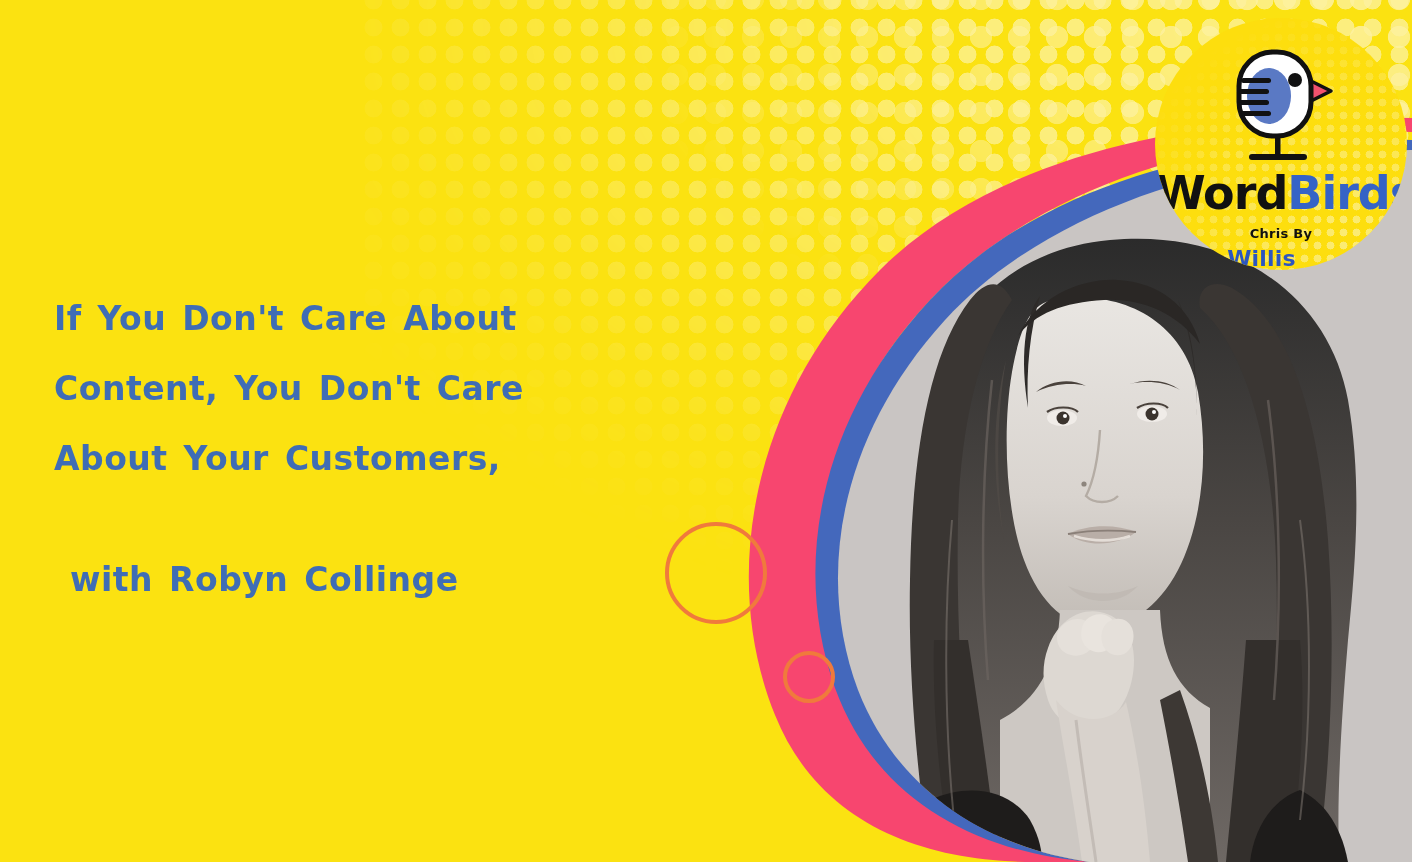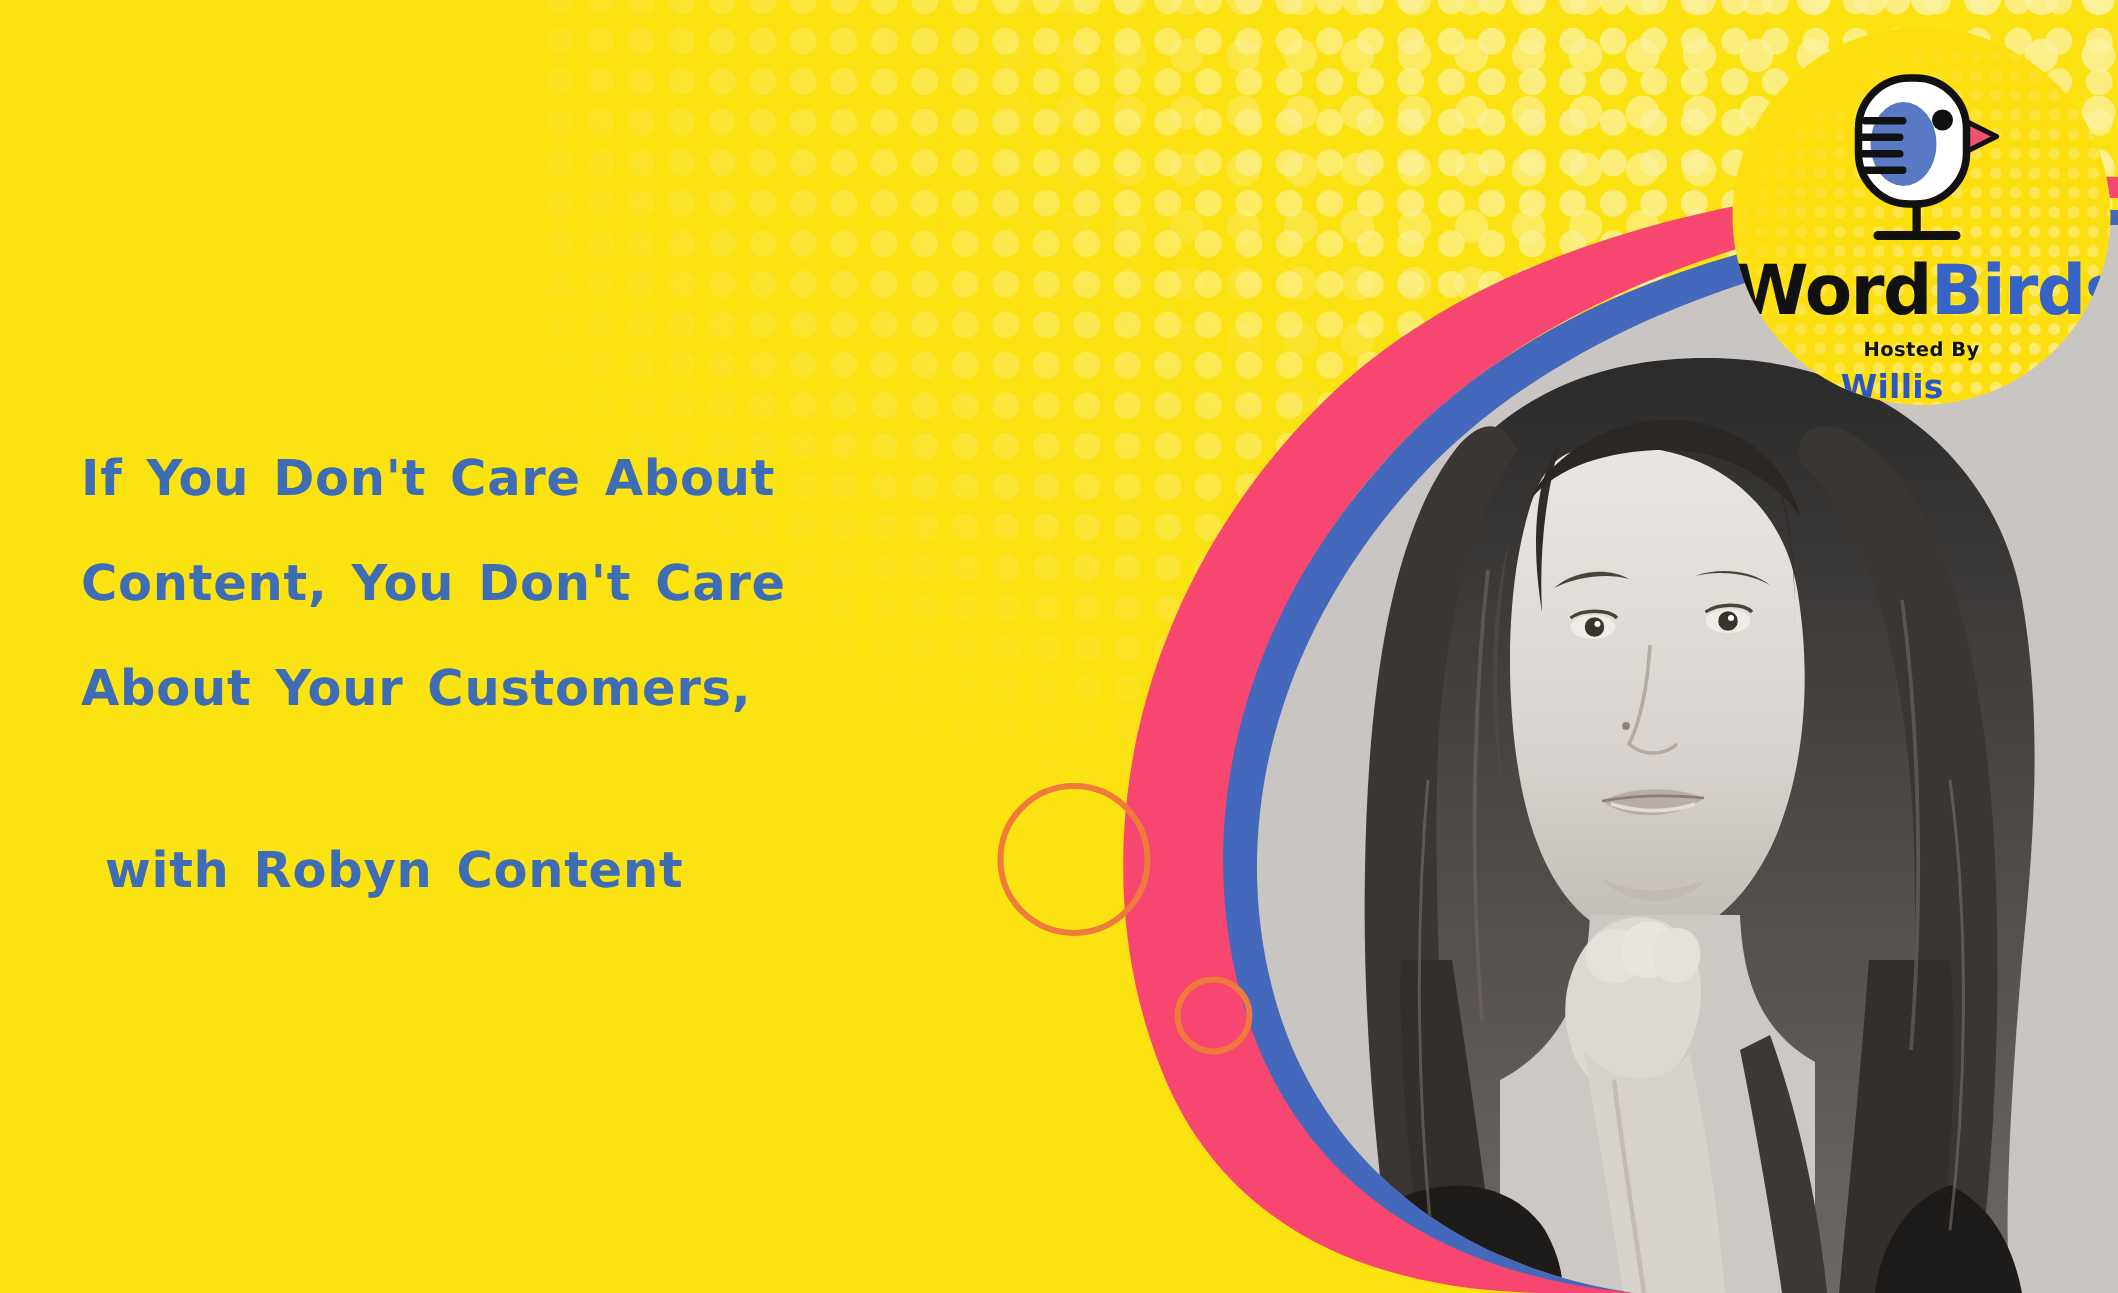--- a/index.html
+++ b/index.html
@@ -256,21 +256,21 @@
     </g>
 
   </svg>
 
   <div class="ring" id="ring-large"></div>
   <div class="ring" id="ring-small"></div>
 
   <div id="title">If You Don't Care About
 Content, You Don't Care
 About Your Customers,</div>
-  <div id="guest">with Robyn Content</div>
+  <div id="guest">with Robyn Collinge</div>
 
   <div id="logo-badge">
     <div id="logo-badge-dots"></div>
 
     <svg id="bird-mic" viewBox="0 0 132 130">
 
       <rect x="62" y="86" width="5.5" height="26" fill="#111111"></rect>
       <rect x="36" y="110" width="58" height="6" rx="3" fill="#111111"></rect>
 
       <path d="M96,36 L118,47 L96,58 Z" fill="#F2526E" stroke="#111111" stroke-width="3.5" stroke-linejoin="round"></path>
@@ -284,17 +284,17 @@
       <rect x="26" y="56" width="30" height="5" rx="2.5" fill="#111111"></rect>
       <rect x="28" y="67" width="30" height="5" rx="2.5" fill="#111111"></rect>
 
       <circle cx="82" cy="36" r="7" fill="#111111"></circle>
     </svg>
 
     <div id="wordmark">
       <span class="w1">Word</span><span class="w2">Birds</span>
     </div>
 
-    <div id="hosted-by">Hosted By</div>
+    <div id="hosted-by">Chris By</div>
     <div id="host-name">Chris Willis</div>
   </div>
 
 </div>
 
 </body></html>

